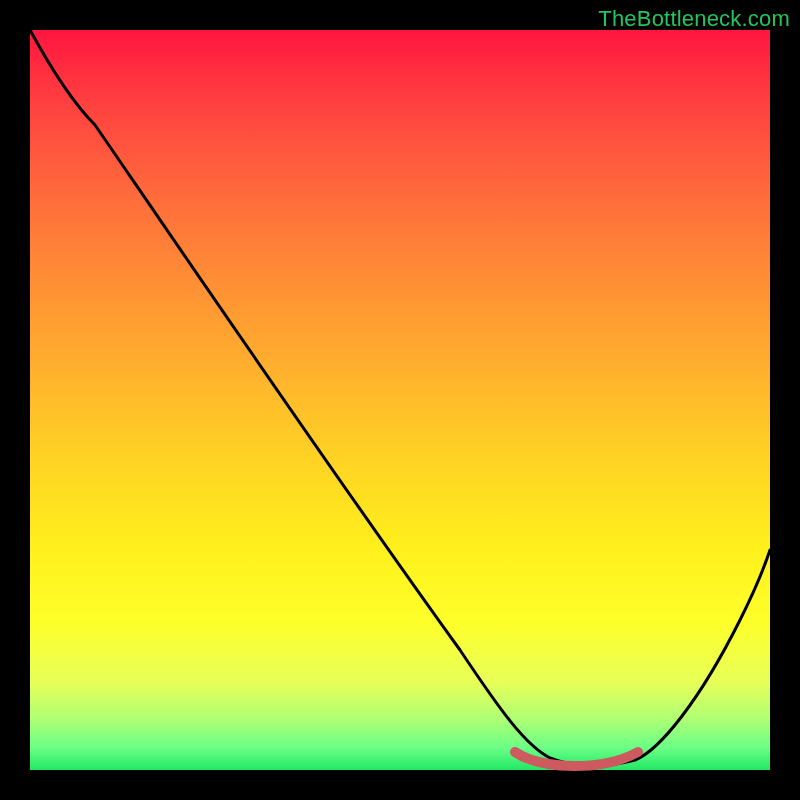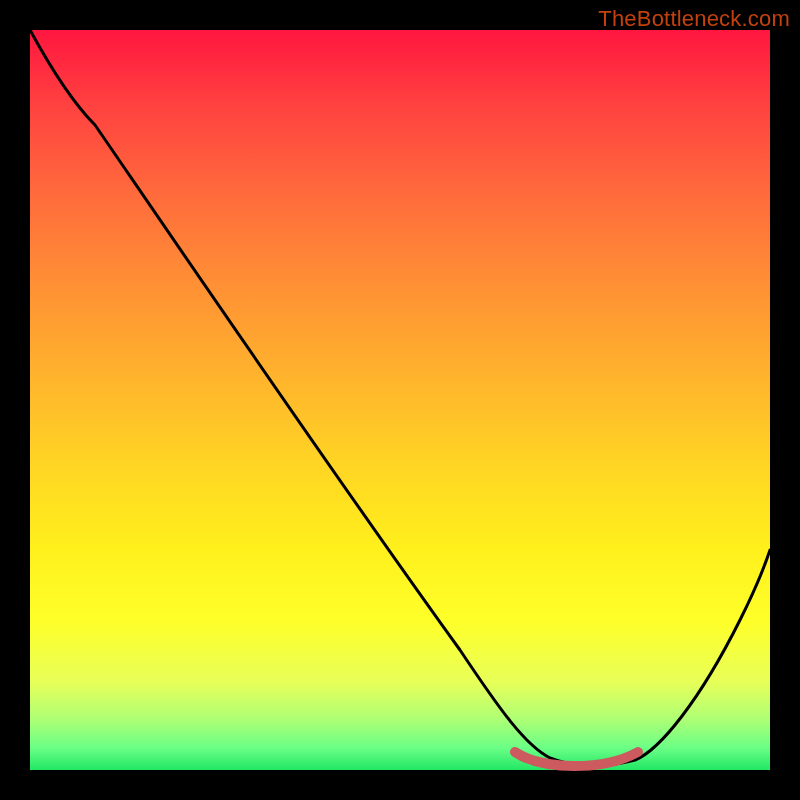--- a/index.html
+++ b/index.html
@@ -41,21 +41,21 @@
     left: 30px;
     top: 30px;
     width: 740px;
     height: 740px;
     overflow: visible;
   }
   .attribution {
     position: absolute;
     top: 6px;
     right: 10px;
-    color: #c2410c;
+    color: #22c55e;
     font-size: 22px;
     font-weight: 500;
     letter-spacing: 0.2px;
   }
 </style>
 </head>
 <body>
 
 <div class="chart-wrap">
 

